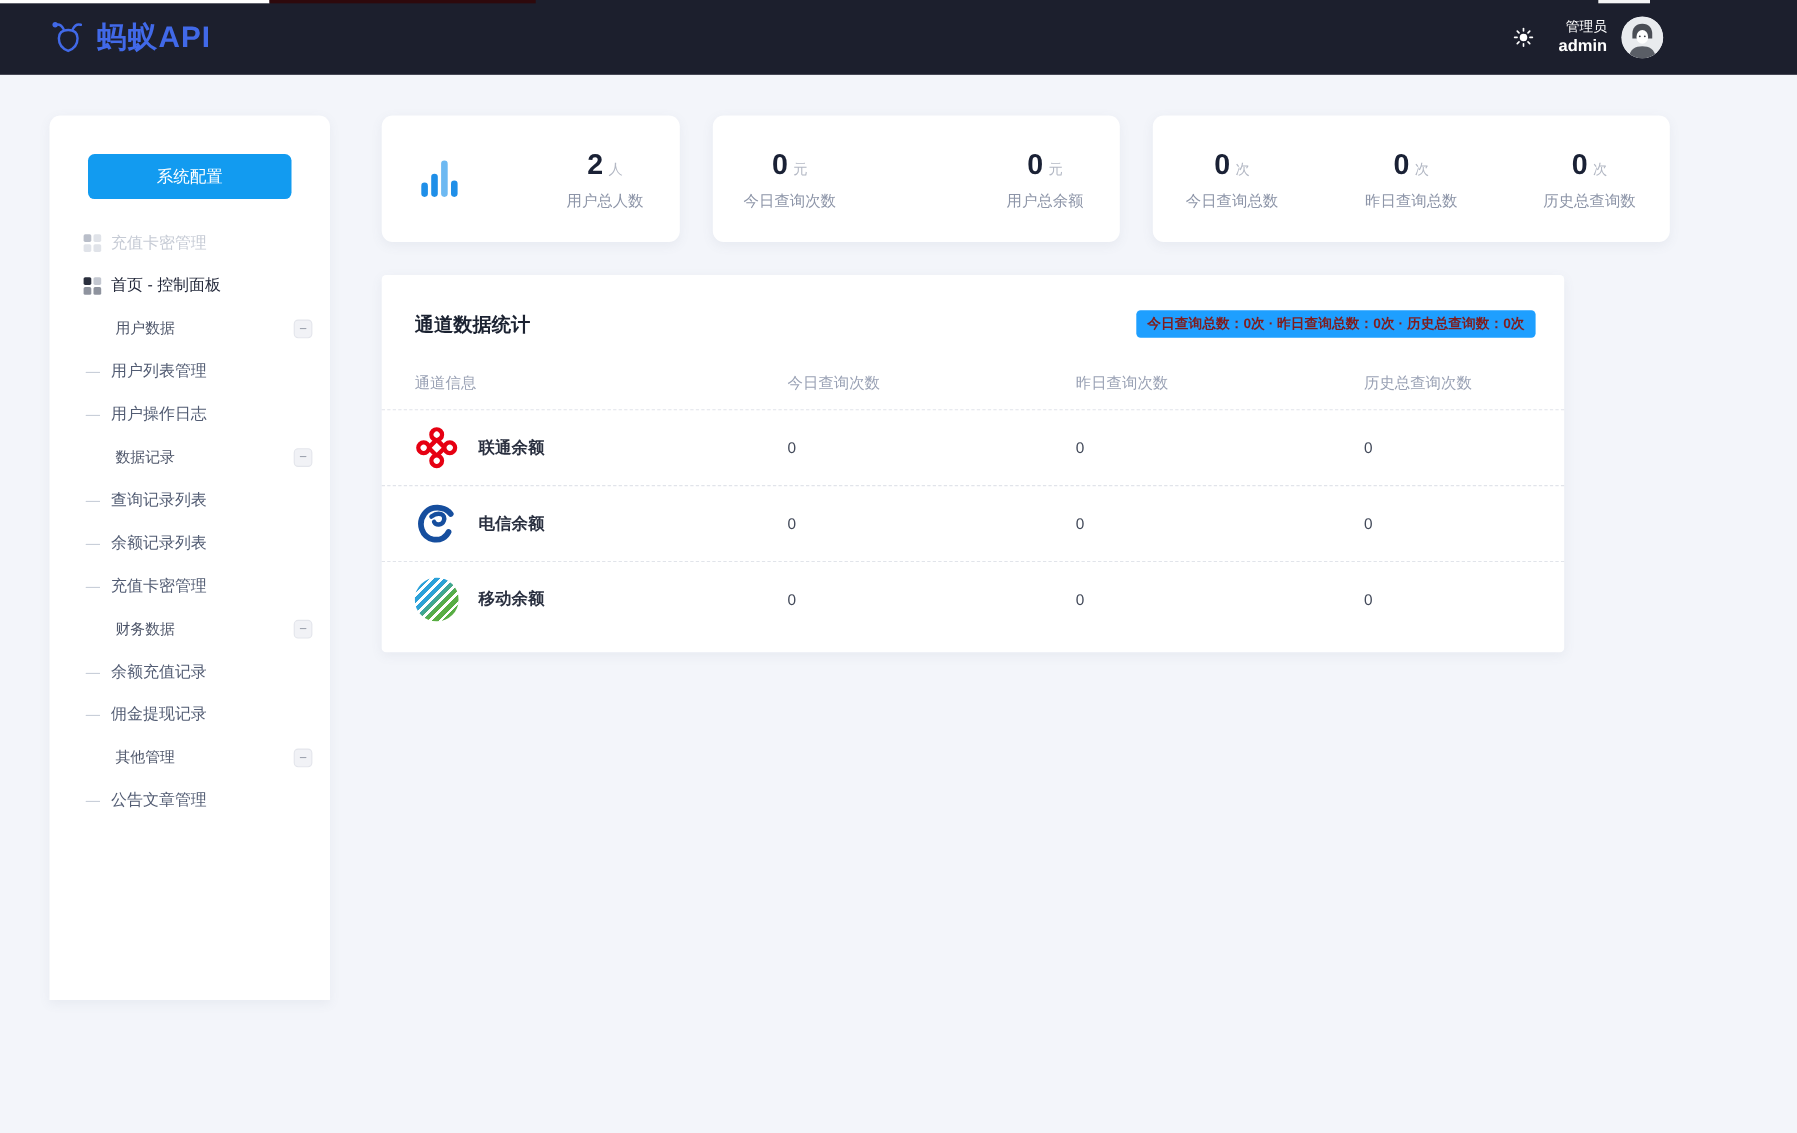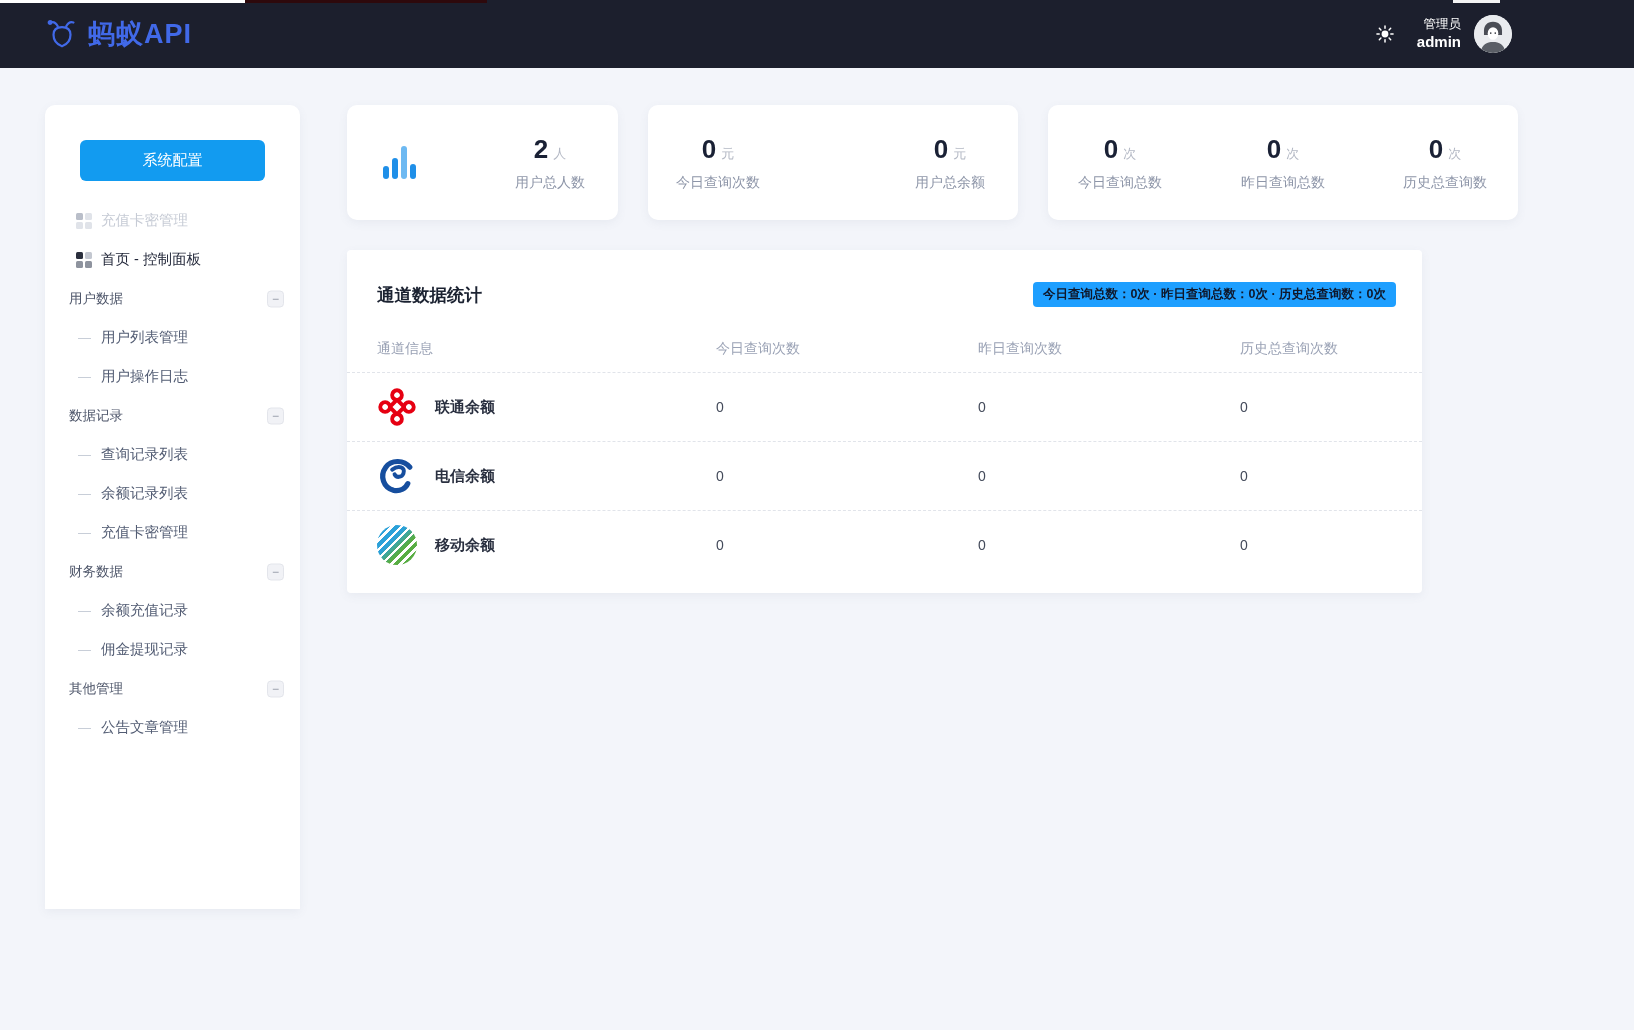--- a/index.html
+++ b/index.html
@@ -28,21 +28,21 @@
   
   .sidebar { position:absolute; left:45px; top:105px; width:255px; height:804px; background:#fff;
              border-radius:10px 10px 0 0; box-shadow:0 3px 10px rgba(100,110,140,.08); }
   .config-btn { position:absolute; left:35px; top:35px; width:185px; height:41px; background:#129bf0;
                 color:#fff; font-size:15px; border:none; border-radius:6px; cursor:pointer;
                 font-family:inherit; }
   .menu { position:absolute; top:96px; left:0; right:0; }
   .m-row { position:relative; height:39px; display:flex; align-items:center; }
   .m-row.link { padding-left:31px; gap:9px; font-size:14.5px; color:#23283a; cursor:pointer; }
   .m-row.link.muted { color:#c6cbd5; }
-  .m-row.section { padding-left:24px; font-size:13.5px; color:#4d5569; }
+  .m-row.section { padding-left:24px; font-size:13.5px; color:#4d5569;margin-left:36px; }
   .m-row.sub { padding-left:33px; font-size:14.5px; color:#525c73; cursor:pointer; }
   .sub .dash { color:#c2c8d4; margin-right:10px; font-size:13px; }
   .minus-btn { position:absolute; right:16px; top:50%; transform:translateY(-50%); width:17px; height:17px;
                border-radius:4px; background:#f1f2f6; border:1px solid #e3e5eb; color:#9298a6;
                font-size:12px; line-height:14px; text-align:center; cursor:pointer; }
   .gicon { width:16px; height:16px; display:grid; grid-template-columns:7px 7px; grid-template-rows:7px 7px; gap:2px; flex:none; }
   .gicon i { border-radius:1.5px; display:block; }
   .gicon.act i:nth-child(1){background:#2a2f3d;} .gicon.act i:nth-child(2){background:#c3c7d0;}
   .gicon.act i:nth-child(3){background:#8e939e;} .gicon.act i:nth-child(4){background:#8e939e;}
   .gicon.mut i:nth-child(1){background:#b9bec9;} .gicon.mut i:nth-child(2){background:#e0e3e9;}
@@ -58,21 +58,21 @@
   .stat .l { font-size:14px; color:#8d95a8; margin-top:9px; }
   .bars { position:absolute; left:36px; bottom:41px; display:flex; align-items:flex-end; gap:3px; }
   .bars i { width:6px; border-radius:3px; background:#1f8fe8; display:block; }
   .bars i:nth-child(1){height:13px;} .bars i:nth-child(2){height:21px;}
   .bars i:nth-child(3){height:33px; background:#6db9f2;} .bars i:nth-child(4){height:15px;}
 
   
   .panel { position:absolute; left:347px; top:250px; width:1075px; height:343px; background:#fff;
            border-radius:4px; box-shadow:0 3px 10px rgba(100,110,140,.08); }
   .panel-title { position:absolute; left:30px; top:33px; font-size:17.5px; font-weight:bold; color:#1b2231; }
-  .badge { position:absolute; right:26px; top:32px; background:#1e9fff; color:#0f172a; font-size:12.5px;
+  .badge { position:absolute; right:26px; top:32px; background:#1e9fff; color:#7f1d1d; font-size:12.5px;
            font-weight:bold; padding:4px 10px; border-radius:4px; white-space:nowrap; }
   .thead { position:absolute; top:90px; left:0; right:0; height:20px; font-size:14px; color:#9aa2b5; }
   .thead span { position:absolute; top:0; }
   .col1 { left:30px; } .col2 { left:369px; } .col3 { left:631px; } .col4 { left:893px; }
   .tbody { position:absolute; top:122px; left:0; right:0;text-align:right; }
   .trow { position:relative; height:69px; border-top:1px dashed #e1e4ea; }
   .trow .logo { position:absolute; left:30px; top:14px; width:40px; height:40px; }
   .trow .ch { position:absolute; left:88px; top:50%; transform:translateY(-50%); font-size:15px;
               font-weight:bold; color:#2a3040; }
   .trow .val { position:absolute; top:50%; transform:translateY(-50%); font-size:14px; color:#434a5a; }

